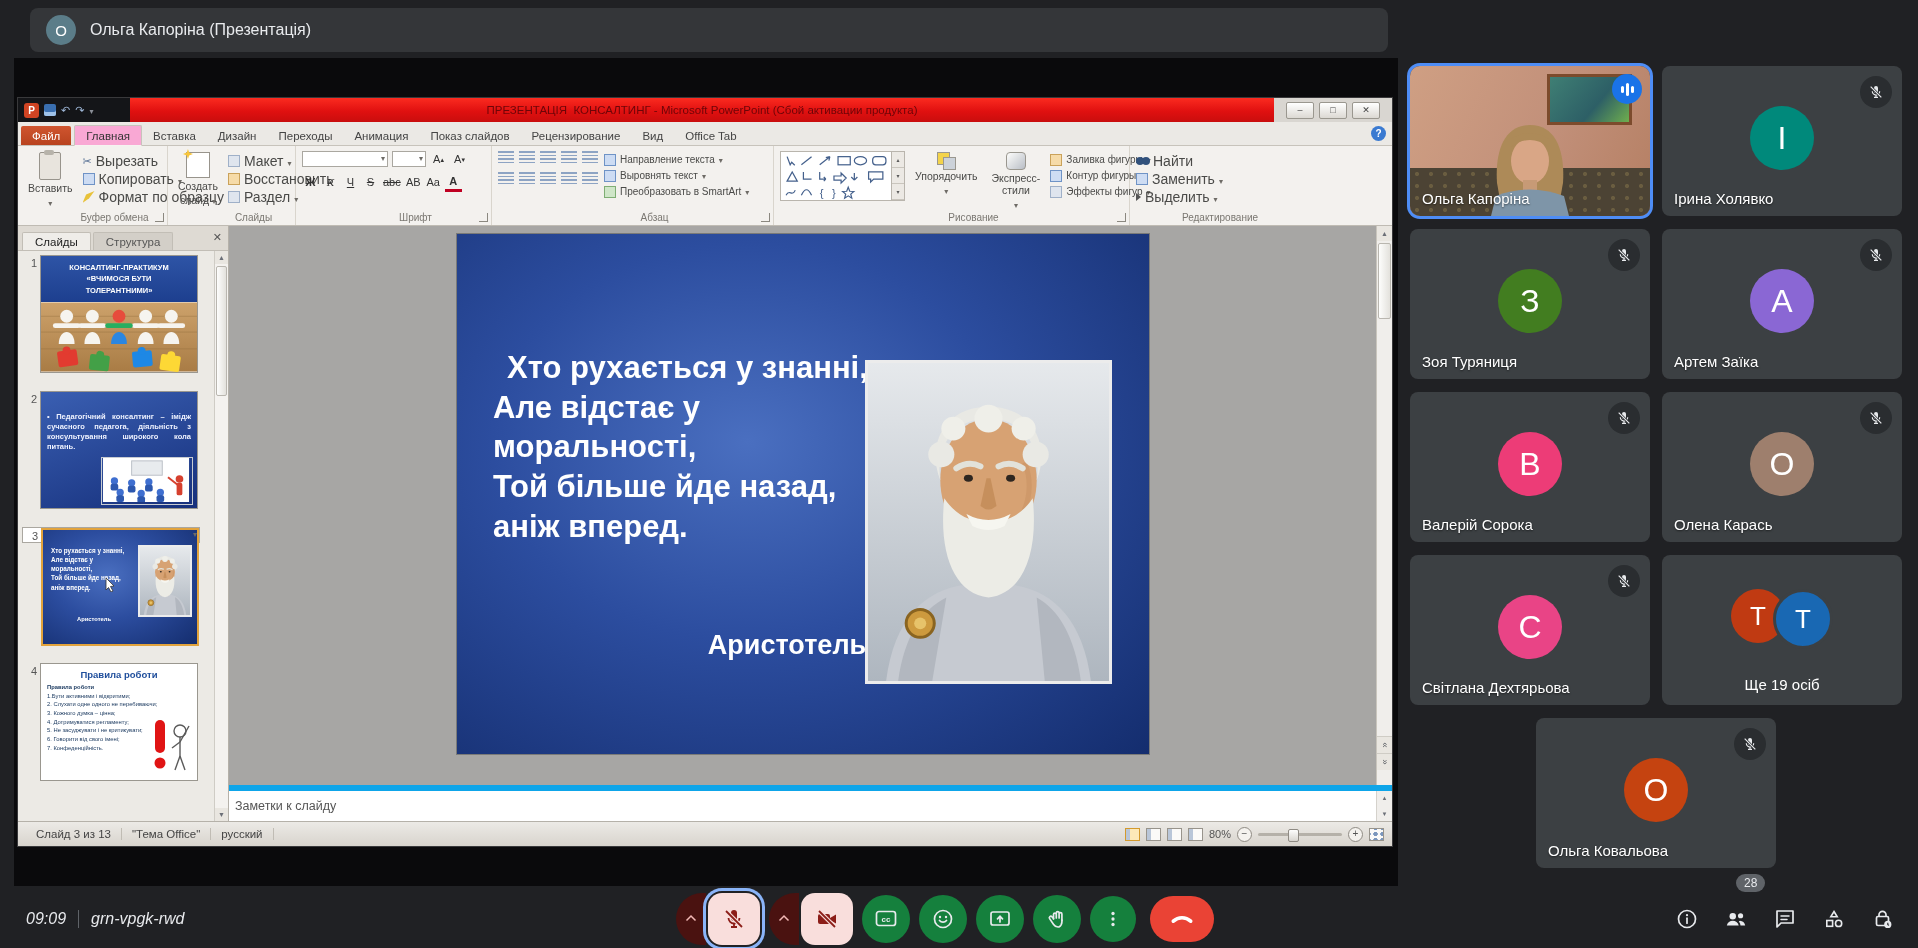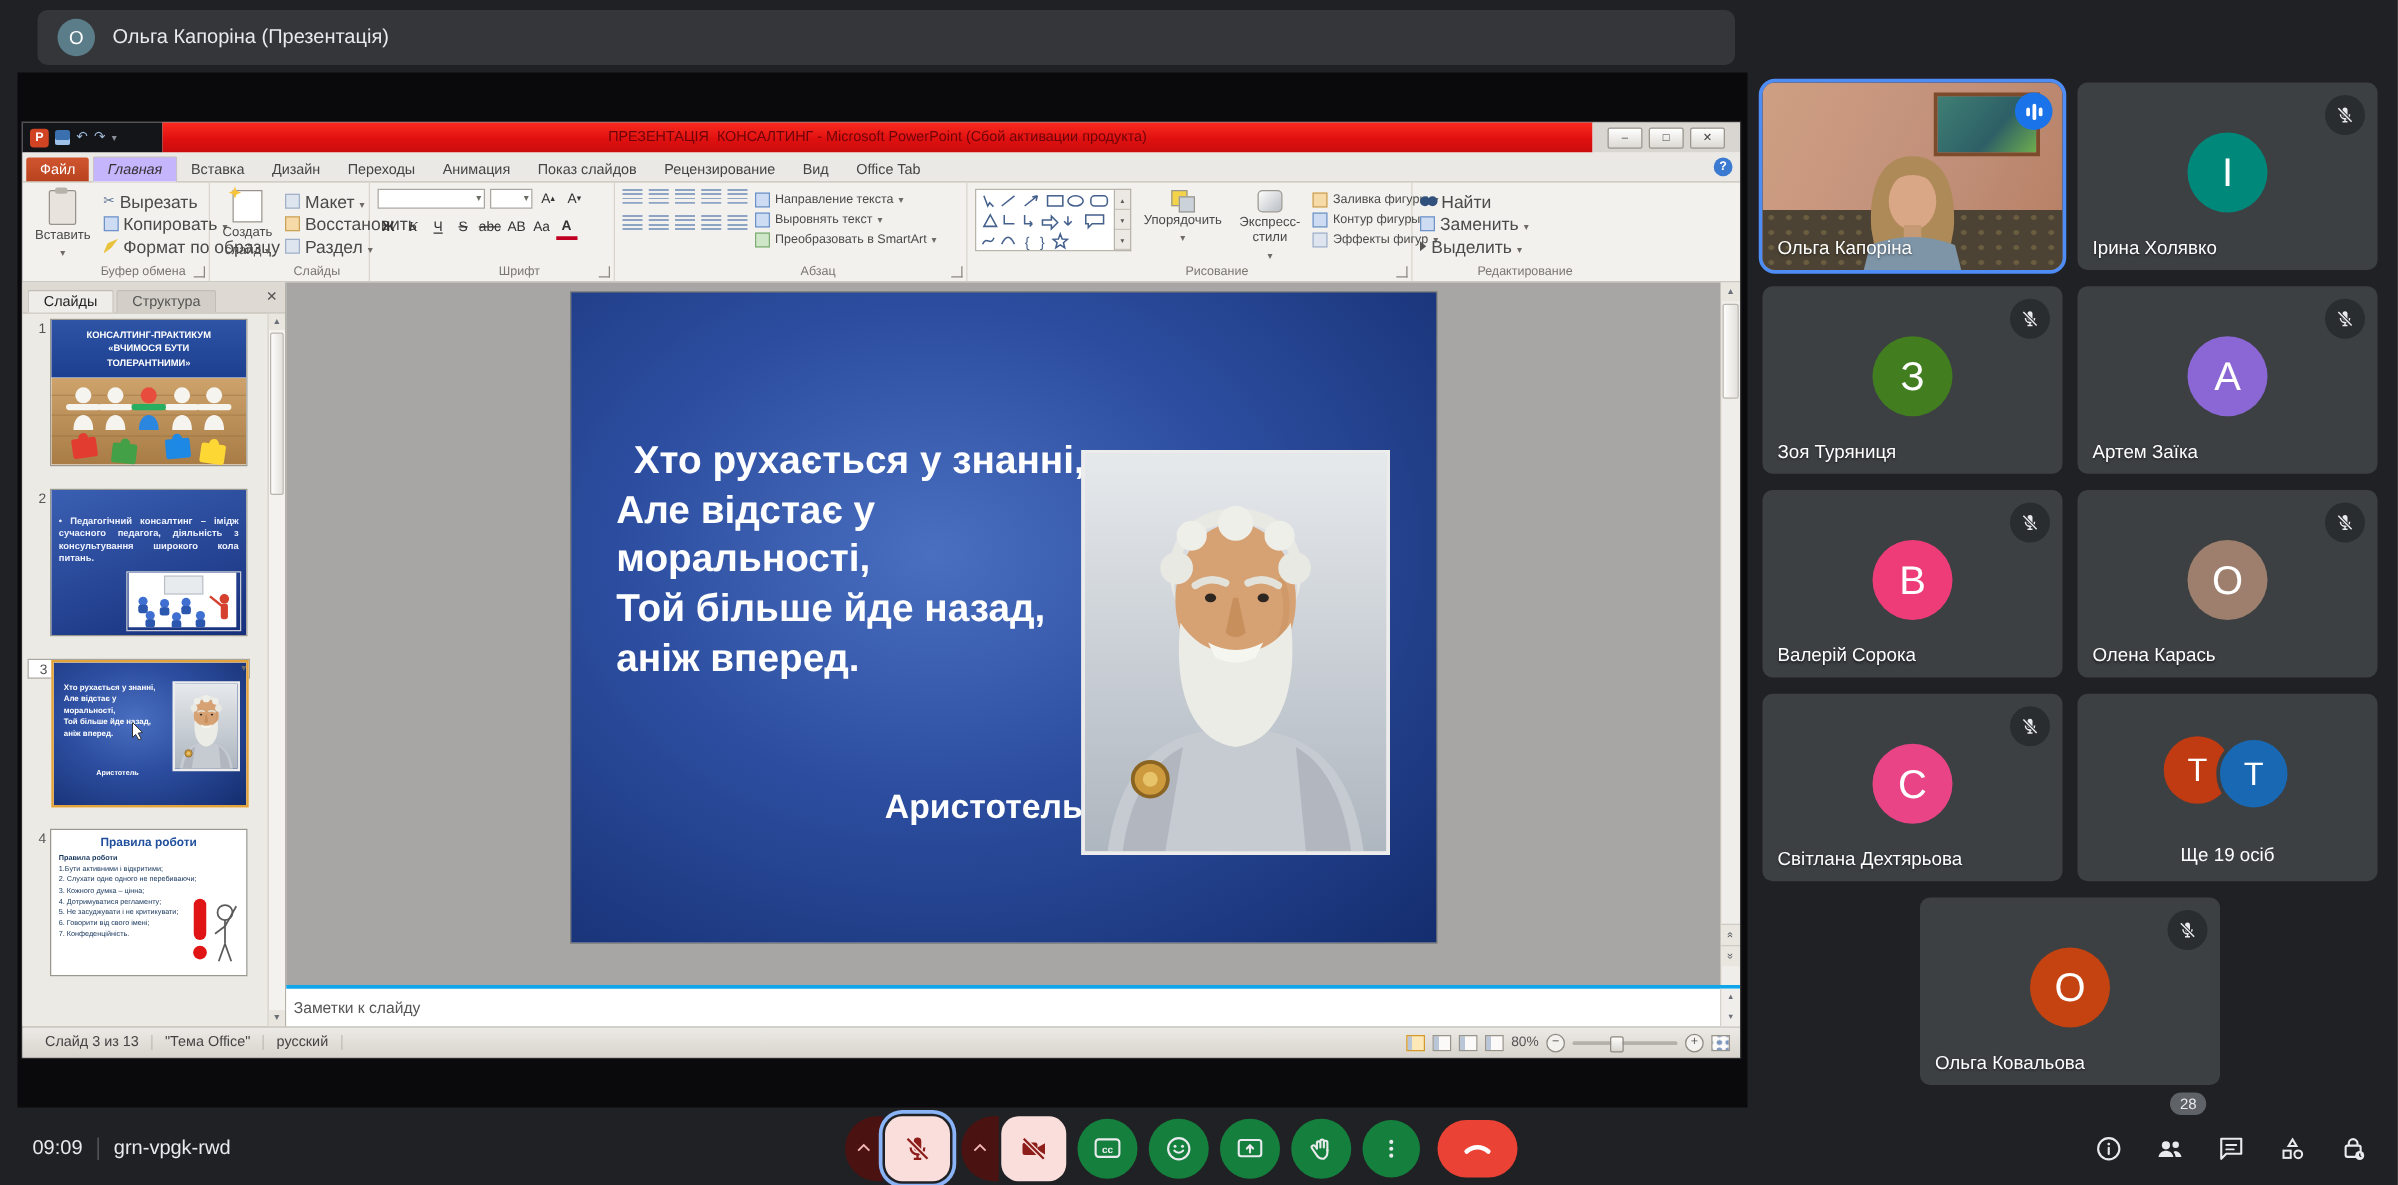--- a/index.html
+++ b/index.html
@@ -33,22 +33,22 @@
   .winbtns{width:118px;background:#d9d6d1;display:flex;align-items:center;justify-content:center;gap:5px;}
   .wb{width:26px;height:15px;border:1px solid #9a978f;background:linear-gradient(#ffffff,#dcd9d3);border-radius:2px;
       font-size:9px;color:#444;display:flex;align-items:center;justify-content:center;line-height:1;}
   .wb.i-min::after{content:"–";} .wb.i-max::after{content:"□";} .wb.i-close::after{content:"✕";}
 
   
   .tabs{height:23px;background:#ebe9e5;display:flex;align-items:flex-end;padding-left:3px;position:relative;
         border-bottom:1px solid #c7c3bb;flex:0 0 auto;}
   .rtab{font-size:11.5px;color:#444;padding:4px 11px 3px;}
   .rtab.file{background:linear-gradient(#d0552f,#b8431f);color:#fff;margin-right:3px;border-radius:2px 2px 0 0;}
-  .rtab.act{background:#c4b5fd;border:1px solid #c7c3bb;border-bottom:1px solid #f5f3f0;border-radius:2px 2px 0 0;
-            margin-bottom:-1px;color:#333;font-style:italic;}
+  .rtab.act{background:#f9a8d4;border:1px solid #c7c3bb;border-bottom:1px solid #f5f3f0;border-radius:2px 2px 0 0;
+            margin-bottom:-1px;color:#333;}
   .helpq{position:absolute;right:6px;top:4px;width:15px;height:15px;border-radius:50%;background:#3a7ad1;color:#fff;
          font-size:10px;font-weight:700;display:flex;align-items:center;justify-content:center;}
   .helpq::after{content:"?";}
 
   
   .ribbon{height:79px;background:#f3f1ee;display:flex;border-bottom:1px solid #bfbbb3;flex:0 0 auto;}
   .grp{position:relative;border-right:1px solid #d9d5cd;padding:5px 6px 16px 6px;box-sizing:border-box;
        display:flex;align-items:flex-start;gap:6px;}
   .glabel{position:absolute;bottom:2px;left:0;right:0;text-align:center;font-size:10px;color:#7a7771;margin-left:44px;}
   .launch{position:absolute;right:3px;bottom:3px;width:8px;height:8px;border-right:1px solid #8b8880;
@@ -156,21 +156,21 @@
        font-size:7px;color:#6b6f77;background:#e9e6e0;}
   .csb.up{top:0;} .csb.up::after{content:"▲";}
   .csthumb{position:absolute;left:1px;right:1px;top:17px;height:74px;background:linear-gradient(90deg,#fdfdfc,#e3e1dc);
            border:1px solid #b9b6af;border-radius:2px;}
   .csnav{position:absolute;left:0;right:0;bottom:15px;}
   .csn{height:16px;display:flex;align-items:center;justify-content:center;font-size:9px;color:#55585e;
        background:#e9e6e0;border-top:1px solid #cfccc5;}
   .csn.pg-up::after{content:"«";transform:rotate(90deg);display:block;}
   .csn.pg-dn::after{content:"»";transform:rotate(90deg);display:block;}
 
-  .notes{height:30px;background:#fff;border-top:3px solid #0ea5e9;display:flex;align-items:center;
+  .notes{height:30px;background:#fff;border-top:6px solid #0ea5e9;display:flex;align-items:center;
          padding-left:6px;font-size:12.5px;color:#555;position:relative;flex:0 0 auto;}
   .nscroll{position:absolute;right:0;top:0;bottom:0;width:15px;background:#f0eeeb;border-left:1px solid #d5d2cc;}
   .nsa{position:absolute;left:0;right:0;height:12px;font-size:6px;color:#6b6f77;display:flex;align-items:center;justify-content:center;}
   .nsa.up{top:1px;} .nsa.up::after{content:"▲";}
   .nsa.dn{bottom:1px;} .nsa.dn::after{content:"▼";}
 
   
   .pstatus{height:24px;background:linear-gradient(#eceae6,#d8d4cd);border-top:1px solid #b5b1a9;display:flex;
            align-items:center;font-size:11.5px;color:#444;padding:0 8px;flex:0 0 auto;}
   .sseg{padding:0 10px;border-right:1px solid #c0bcb4;}
@@ -206,21 +206,21 @@
   .speak span{width:3px;background:#fff;border-radius:2px;display:block;}
   .speak .s1{height:7px;} .speak .s2{height:13px;} .speak .s3{height:7px;}
   .dual{position:absolute;left:50%;top:34px;transform:translateX(-50%);display:flex;}
   .dav{width:54px;height:54px;border-radius:50%;display:flex;align-items:center;justify-content:center;
        font-size:26px;color:#fff;}
   .dav.d2{margin-left:-12px;border:3px solid #3c4043;}
   .cname{position:absolute;left:0;right:0;top:102px;text-align:center;font-size:15px;color:#fff;margin-top:19px;}
 
   
   .bbar{position:absolute;left:0;top:890px;width:1918px;height:58px;}
-  .meet-left{position:absolute;left:26px;top:0;height:58px;display:flex;align-items:center;gap:12px;font-size:16px;color:#e8eaed;}
+  .meet-left{position:absolute;left:26px;top:0;height:58px;display:flex;align-items:center;gap:12px;font-size:16px;color:#e8eaed;font-style:italic;}
   .vdiv{width:1px;height:18px;background:#5f6368;}
   .controls{position:absolute;left:676px;top:3px;display:flex;align-items:center;gap:9px;height:52px;}
   .splitgrp{display:flex;align-items:center;}
   .chevseg{width:30px;height:52px;background:#4a1210;border-radius:26px 0 0 26px;display:flex;align-items:center;
            justify-content:center;margin-right:2px;}
   .offpill{width:52px;height:52px;border-radius:14px;background:#f9dedc;display:flex;align-items:center;justify-content:center;}
   .offpill.focus{box-shadow:0 0 0 2px #202124,0 0 0 5px #8ab4f8;}
   .cbtn{width:48px;height:48px;border-radius:50%;background:#15803d;display:flex;align-items:center;justify-content:center;}
   .endbtn{width:64px;height:46px;border-radius:23px;background:#ea4335;display:flex;align-items:center;justify-content:center;margin-left:5px;}
   .meet-right{position:absolute;right:22px;top:0;height:58px;display:flex;align-items:center;gap:23px;}

